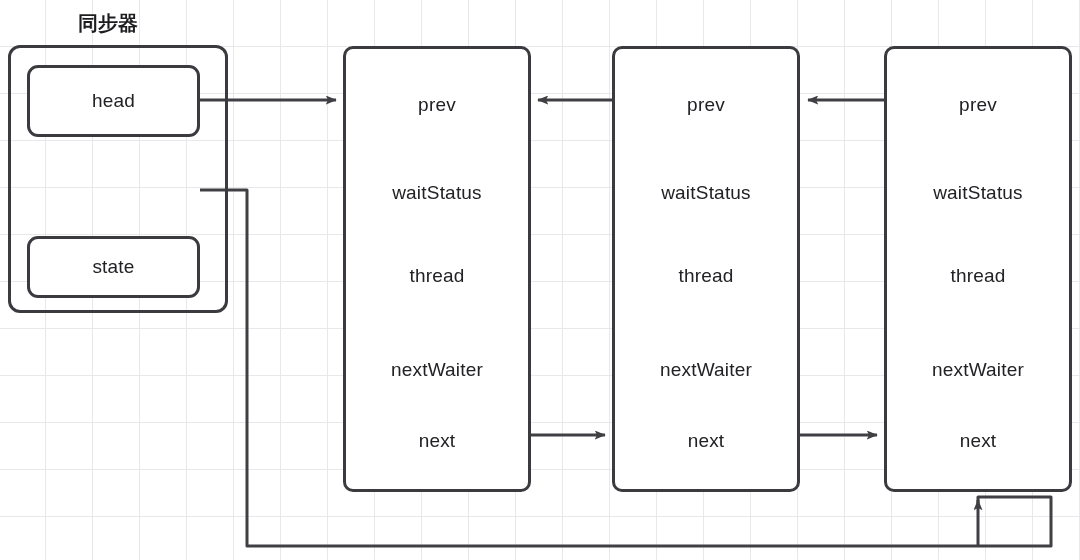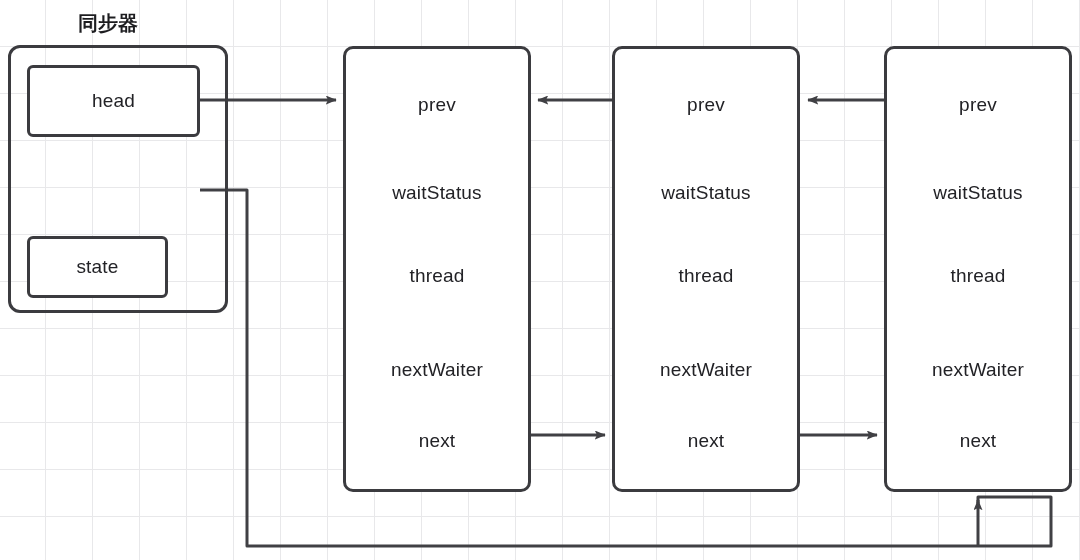--- a/index.html
+++ b/index.html
@@ -25,21 +25,21 @@
     left: 0; top: 0;
     width: 1080px;
     height: 560px;
     pointer-events: none;
   }
   .box {
     position: absolute;
     box-sizing: border-box;
     background: #ffffff;
     border: 3px solid #3b3b3f;
-    border-radius: 6px;
+    border-radius: 11px;
   }
   .panel-outer {
     border-width: 3px;
     border-radius: 12px;
     background: transparent;
   }
   .slot {
     display: flex;
     align-items: center;
     justify-content: center;
@@ -104,21 +104,21 @@
 
   <div class="title" style="left:78px; top:10px;">同步器</div>
 
   <div class="box panel-outer" style="left:8px; top:45px; width:220px; height:268px;"></div>
 
   <div class="box slot" style="left:27px; top:65px; width:173px; height:72px;">
     <span>head</span>
   </div>
 
 
-  <div class="box slot" style="left:27px; top:236px; width:141px; height:62px;">
+  <div class="box slot" style="left:27px; top:236px; width:173px; height:62px;">
     <span>state</span>
   </div>
 
   <div class="box node" style="left:343px; top:46px; width:188px; height:446px;">
     <div class="node-field" style="top:46px;">prev</div>
     <div class="node-field" style="top:134px;">waitStatus</div>
     <div class="node-field" style="top:217px;">thread</div>
     <div class="node-field" style="top:311px;">nextWaiter</div>
     <div class="node-field" style="top:382px;">next</div>
   </div>

